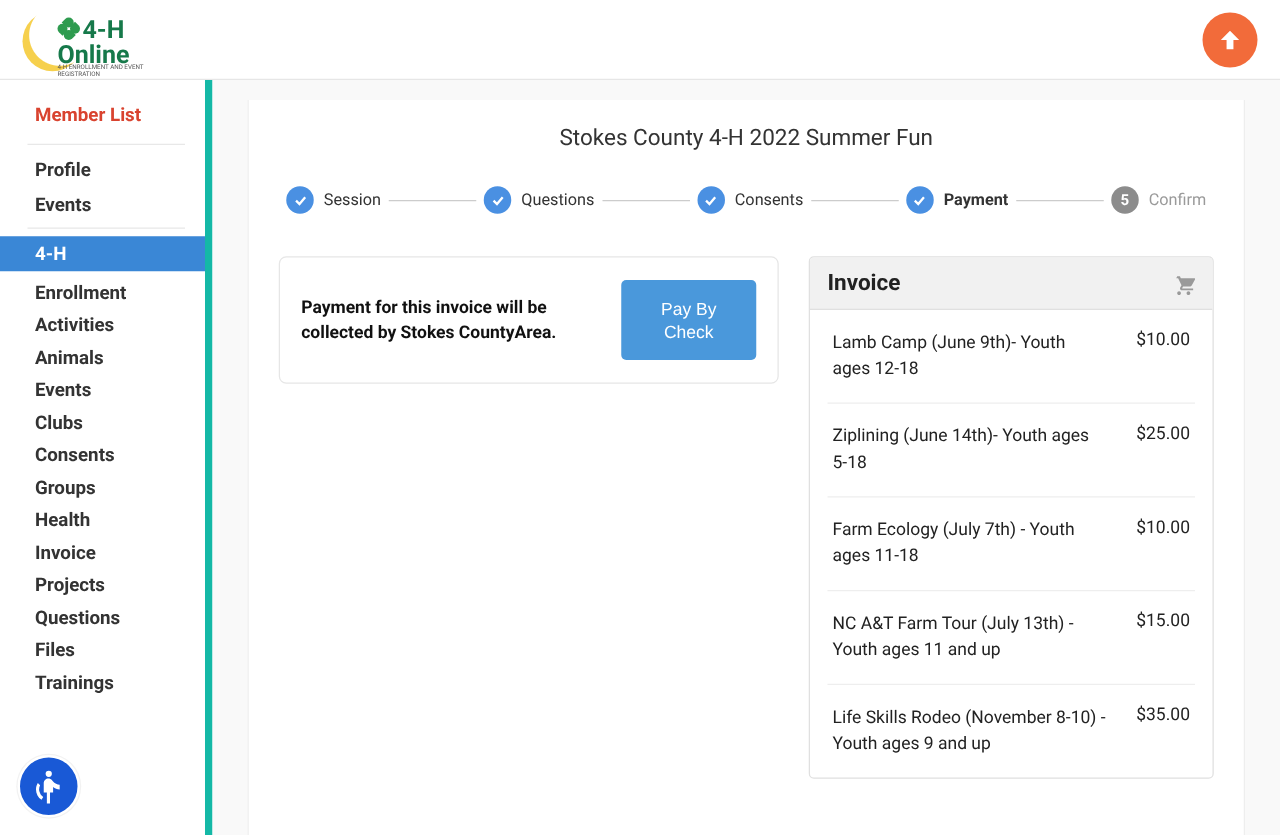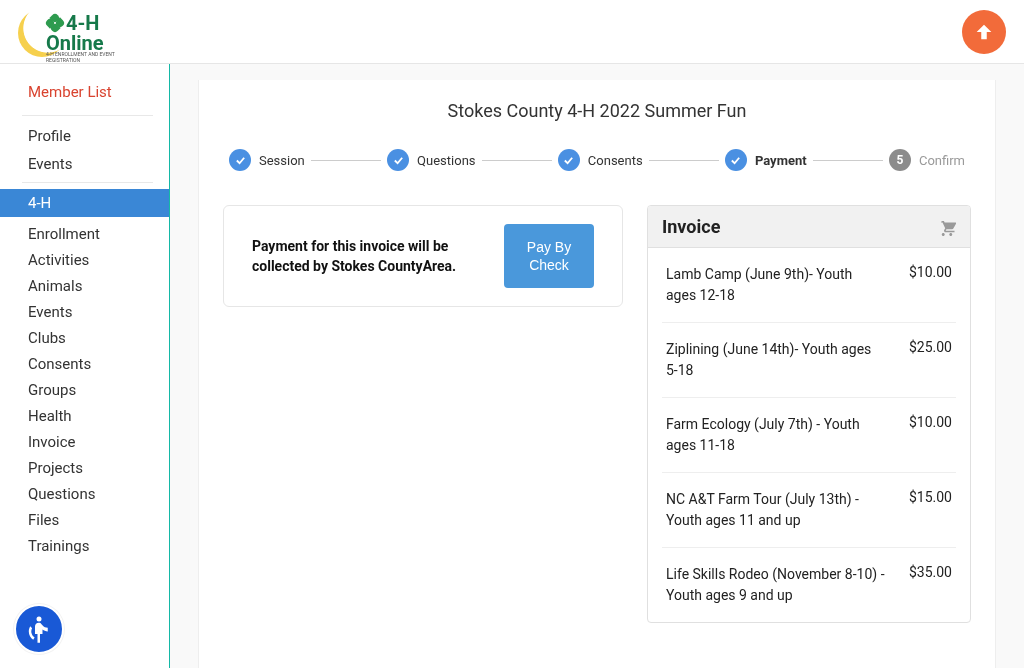--- a/index.html
+++ b/index.html
@@ -54,22 +54,23 @@
     display:flex; align-items:center; justify-content:center;
     cursor:pointer;
   }
   .up-badge svg { width:22px; height:22px; fill:#fff; }
 
   
   .body-row { display:flex; height: calc(668px - 64px); }
   .sidebar {
     width: 170px; flex-shrink:0;
     padding-top: 14px;
-    border-right: 1px solid #14b8a6;
+    border-right: 6px solid #14b8a6;
     background:#fff;
+    font-weight:bold;
   }
   .side-item {
     display:block; padding: 5px 0 5px 28px;
     font-size: 15px; color:#333; cursor:pointer;
     text-decoration:none;
   }
   .side-item.red { color:#d9432f; padding-bottom:10px;}
   .side-divider { height:1px; background:#e8e8e8; margin: 4px 16px 6px 22px;}
   .side-item.active {
     background:#3a87d6; color:#fff;
@@ -106,29 +107,29 @@
   .step-label.bold { font-weight:700; }
   .step-label.muted { color:#9a9a9a; }
   .check-icon { width:11px; height:11px; }
   .check-icon polyline { fill:none; stroke:#fff; stroke-width:2;}
 
   
   .content-row { display:flex; gap:24px; align-items:flex-start;}
   .payment-card {
     flex: 0 0 400px;
     border:1px solid #e6e6e6; border-radius:6px;
-    padding: 18px 28px;
+    padding: 18px 17px;
     display:flex; align-items:center; justify-content:flex-end; gap:16px;
     background:#fff;
   }
   .payment-text { font-size:14px; color:#111; font-weight:700; line-height:1.45; flex:1;}
   .pay-btn {
     background:#4a98db; color:#fff; border:none; border-radius:4px;
     padding: 14px 16px; font-size:14px; font-weight:500; text-align:center;
-    cursor:pointer; line-height:1.3; width:90px;
+    cursor:pointer; line-height:1.3; width:108px;
   }
 
   .invoice-card {
     flex:1;
     border:1px solid #e0e0e0; border-radius:4px;
     background:#fff;
     overflow:hidden;
   }
   .invoice-header {
     background:#f1f1f1; border-bottom:1px solid #e0e0e0;

